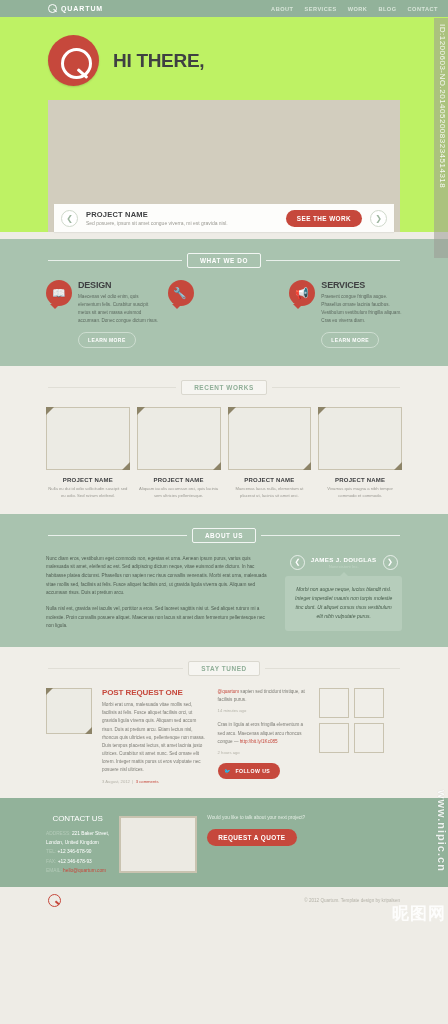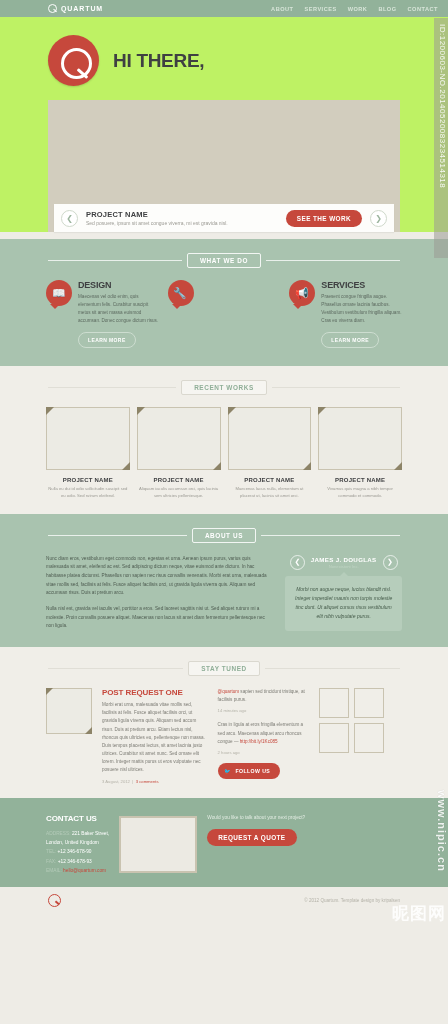--- a/index.html
+++ b/index.html
@@ -242,22 +242,23 @@
   }
   .flk-col { flex: .9; display: flex; flex-wrap: wrap; gap: 5px; align-content: flex-start; }
   .flk {
     width: 30px; height: 30px; background: #f0eee8; border: 1px solid #c9c3b0;
   }
 
   
   .footer { background: #92b29a; padding: 16px 0 12px; }
   .foot-row { display: flex; padding: 0 46px; gap: 10px; }
   .foot-h {
-    font-size: 8px; font-weight: bold; color: #ffffff; letter-spacing: -.1px;
+    font-size: 8px; font-weight: normal; color: #ffffff; letter-spacing: -.1px;
     margin-bottom: 6px;
+    text-align: center;
   }
   .c-line { font-size: 4.8px; color: #d3e2d6; line-height: 1.95; }
   .c-line b { color: #ffffff; font-weight: normal; }
   .c-label { color: #b3cab8; }
   .c-mail { color: #c6483c; }
   .foot-map {
     width: 78px; height: 57px; background: #eceae3; border: 2px solid #c9c3b0;
     flex: none; align-self: flex-start; margin-top: 2px;
   }
   .quote-col { flex: 1.05; }

